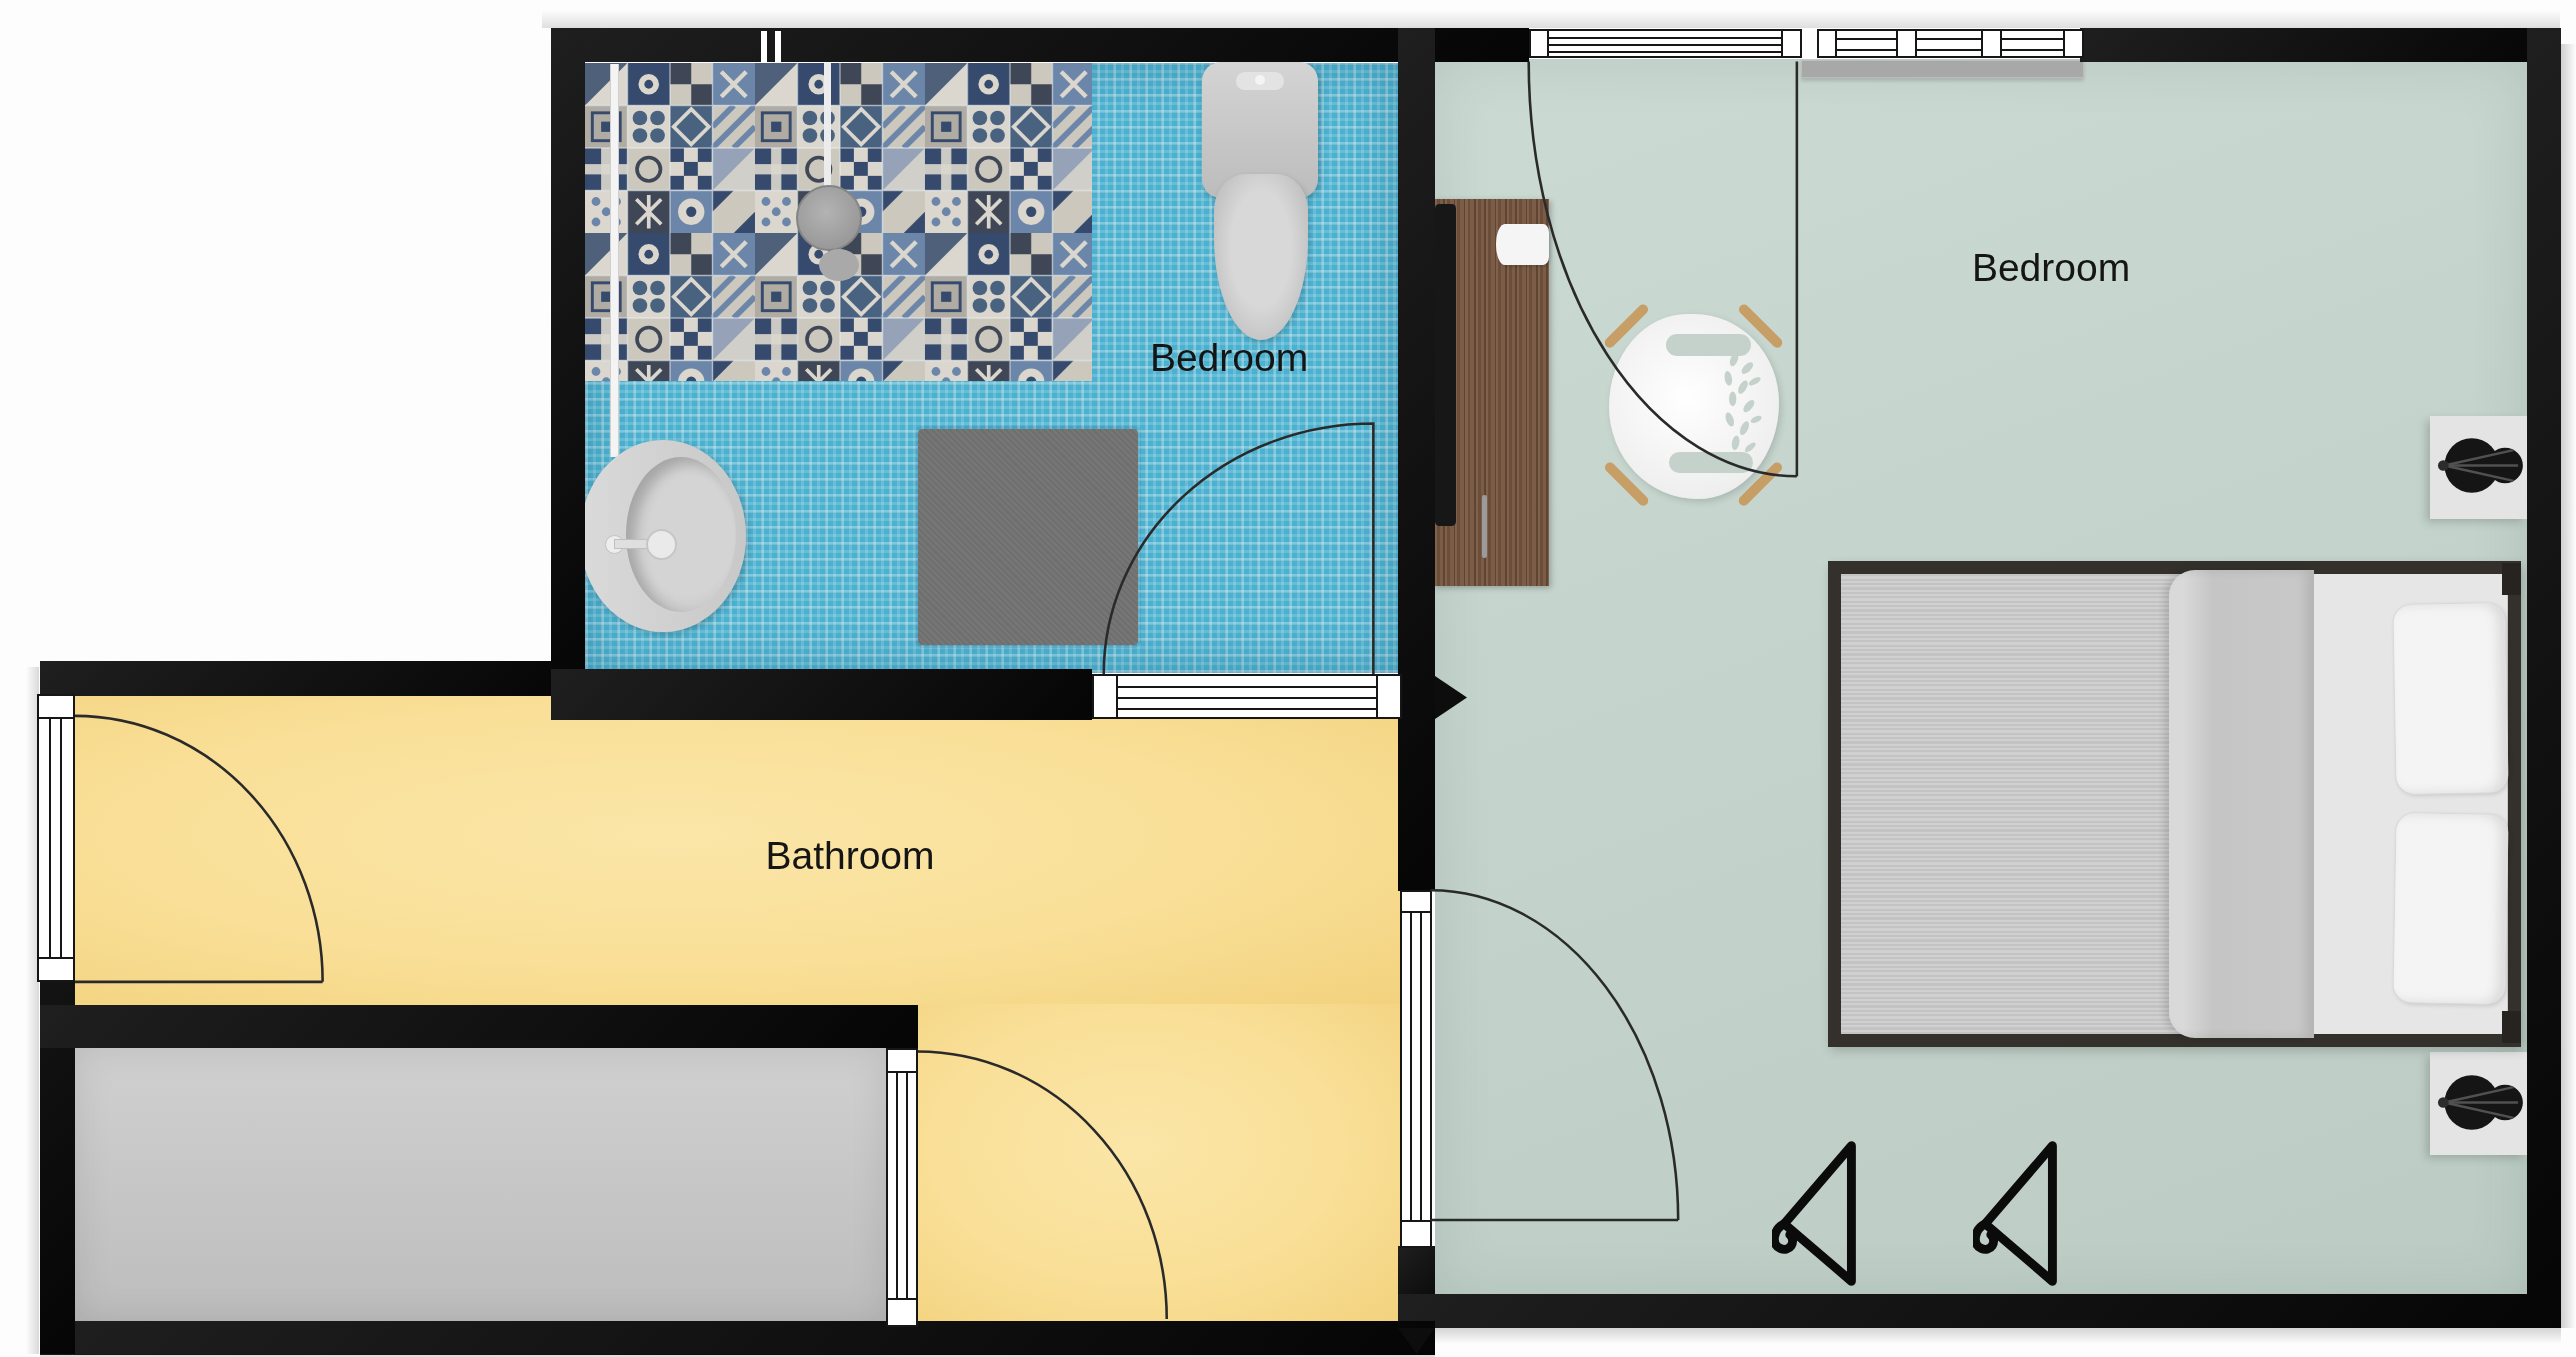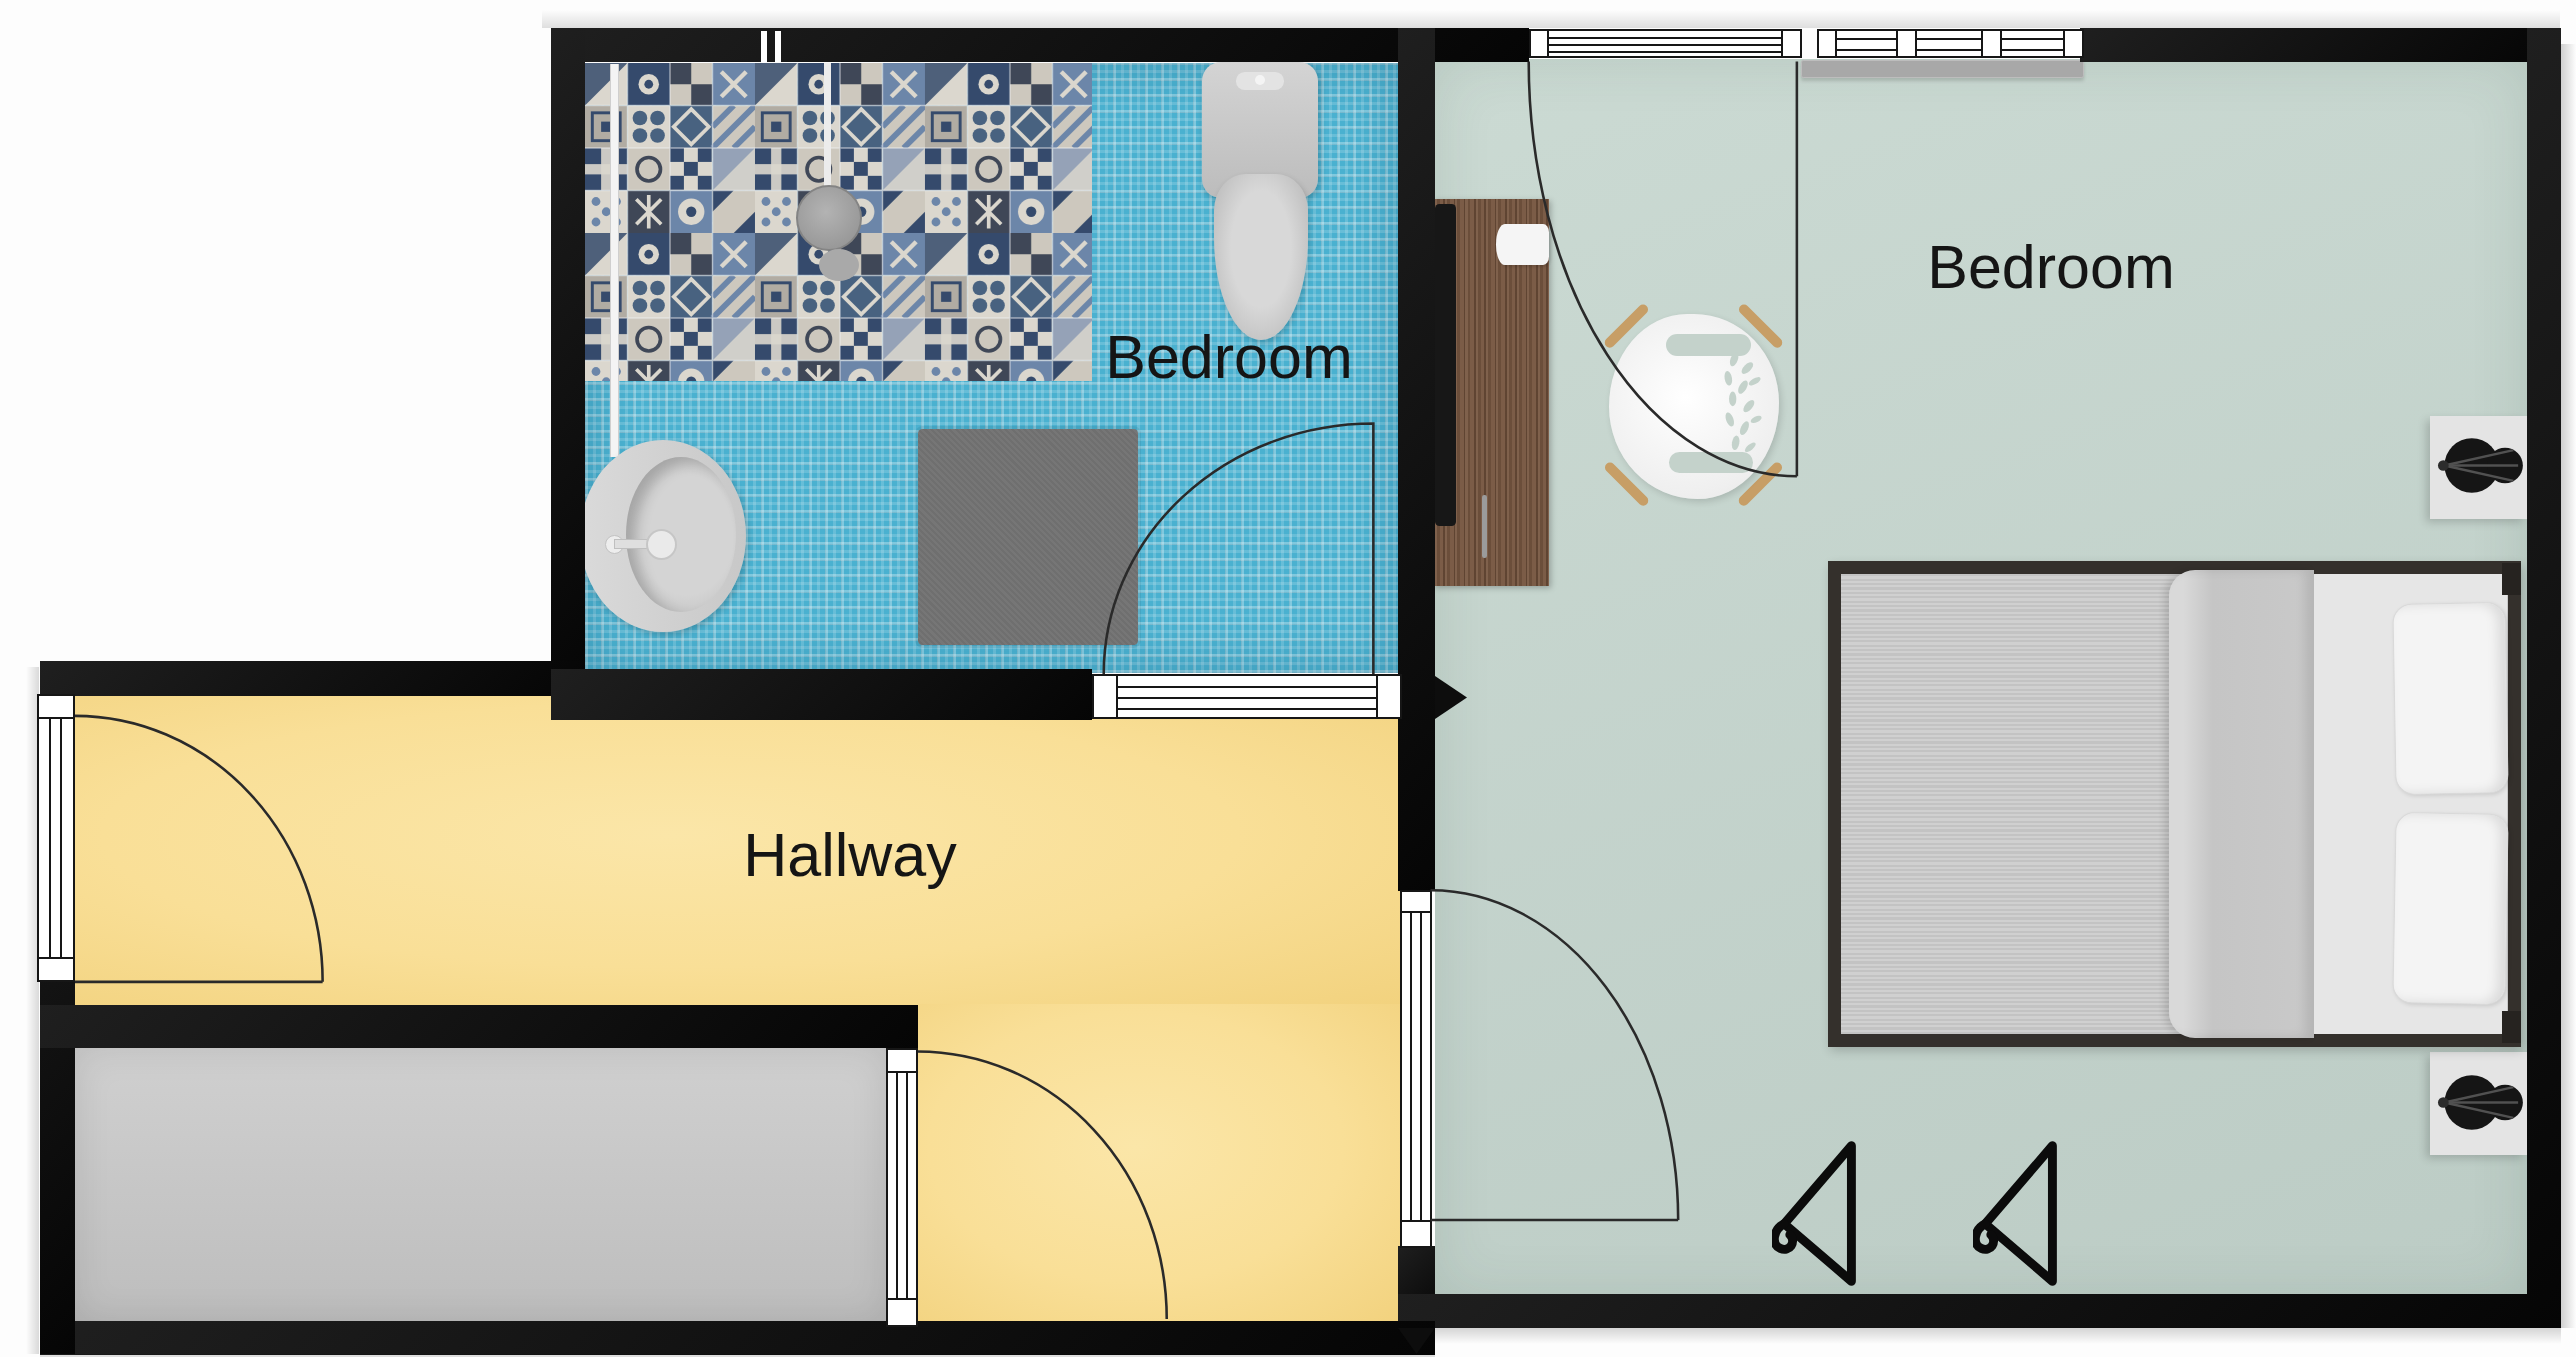--- a/index.html
+++ b/index.html
@@ -1,20 +1,20 @@
 <!DOCTYPE html>
 <html style="font-size:11.7px"><head>
 <meta charset="utf-8">
 <style>
   html,body{margin:0;padding:0;background:#fff;}
   #plan{position:relative;width:2576px;height:1357px;background:#fdfdfd;overflow:hidden;
         font-family:"Liberation Sans",sans-serif;}
   .abs{position:absolute;}
   .wall{position:absolute;background:linear-gradient(135deg,#1f1f1f,#050505);}
-  .room-label{position:absolute;transform:translate(-50%,-50%);font-size:61px;line-height:1;
+  .room-label{position:absolute;transform:translate(-50%,-50%);font-size:39px;line-height:1;
         color:#151515;white-space:nowrap;}
   .thr{position:absolute;background:#fff;border:2.2px solid #161616;box-sizing:border-box;}
   .ln{position:absolute;background:#161616;}
   .post{position:absolute;background:#fff;border:2.2px solid #161616;box-sizing:border-box;}
   .bath-tile{background-color:#4ab1d0;background-image:
      repeating-linear-gradient(90deg, rgba(255,255,255,.30) 0 2.9px, rgba(255,255,255,0) 2.9px 8px, rgba(255,255,255,.16) 8px 11px, rgba(255,255,255,0) 11px 16px),
      repeating-linear-gradient(0deg, rgba(255,255,255,.30) 0 2.9px, rgba(255,255,255,0) 2.9px 8px, rgba(255,255,255,.16) 8px 11px, rgba(255,255,255,0) 11px 16px),
      repeating-linear-gradient(90deg, rgba(13,84,112,.22) 0 1.5px, transparent 1.5px 16px),
      repeating-linear-gradient(0deg, rgba(13,84,112,.22) 0 1.5px, transparent 1.5px 16px);
      box-shadow:inset 0 0 51px rgba(0,30,50,.18);}
@@ -272,21 +272,21 @@
       <path d="M1874 920 L1874 578 A368 342 0 0 0 1506 920"></path>
       <path d="M2452 84 L2452 650 M2086 84 A366 566 0 0 0 2452 650"></path>
       <path d="M102 1340 H440 M102 977 A338 363 0 0 1 440 1340"></path>
       <path d="M1952 1665 H2290 M1952 1215 A338 450 0 0 1 2290 1665"></path>
       <path d="M1252 1435 A340 365 0 0 1 1592 1800"></path>
     </g>
   </svg>
 
   <div class="room-label" style="left:1229px;top:357px;">Bedroom</div>
   <div class="room-label" style="left:2051px;top:267px;">Bedroom</div>
-  <div class="room-label" style="left:850px;top:855px;">Hallway</div>
+  <div class="room-label" style="left:850px;top:855px;">Bathroom</div>
 
   <div class="abs" style="left:2561px;top:44px;width:14.7px;height:1284px;background:linear-gradient(90deg,rgba(0,0,0,.18),rgba(0,0,0,0));"></div>
   <div class="abs" style="left:1435px;top:1328px;width:1126px;height:16px;background:linear-gradient(180deg,rgba(0,0,0,.16),rgba(0,0,0,0));"></div>
   <div class="abs" style="left:40px;top:1354px;width:1395px;height:2.9px;background:rgba(0,0,0,.12);"></div>
   <div class="abs" style="left:26px;top:667px;width:13px;height:687px;background:linear-gradient(270deg,rgba(0,0,0,.14),rgba(0,0,0,0));"></div>
   <div class="abs" style="left:542px;top:10.3px;width:2018px;height:17.6px;background:linear-gradient(0deg,rgba(0,0,0,.12),rgba(0,0,0,0));"></div>
 
 </div>
 
 

